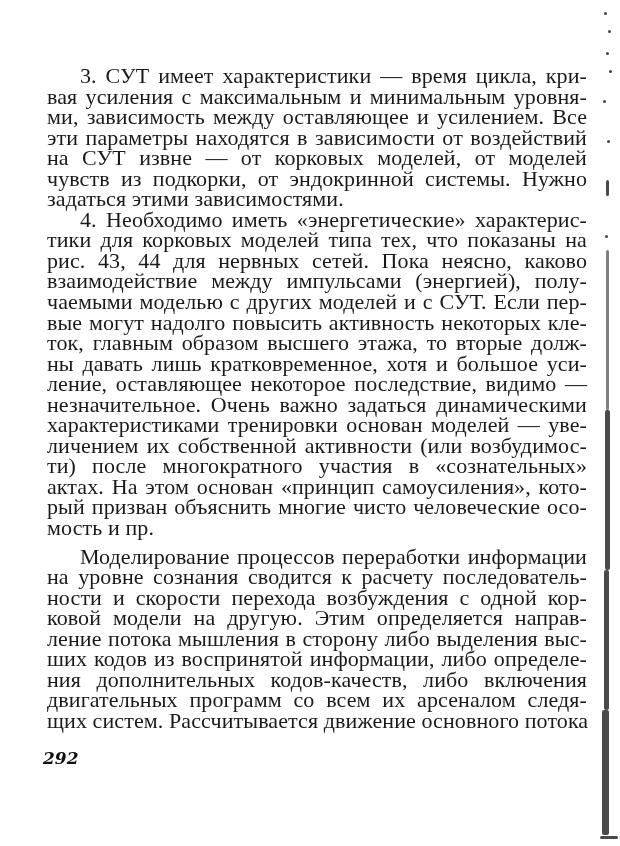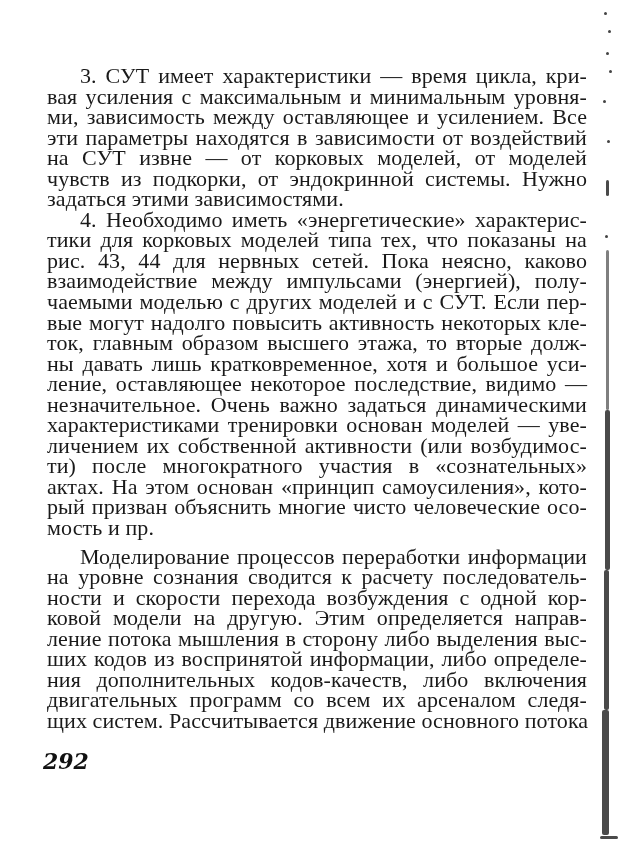--- a/index.html
+++ b/index.html
@@ -47,21 +47,21 @@
       display: block;
       height: 8px;
     }
     .page-number {
       position: absolute;
       left: 43px;
       top: 748px;
       font-family: "DejaVu Serif", serif;
       font-style: italic;
       font-weight: bold;
-      font-size: 22px;
+      font-size: 17px;
       color: #111;
     }
     .scan-edge {
       position: absolute;
       right: 0;
       top: 0;
       width: 20px;
       height: 846px;
     }
     .scan-edge .dark {

